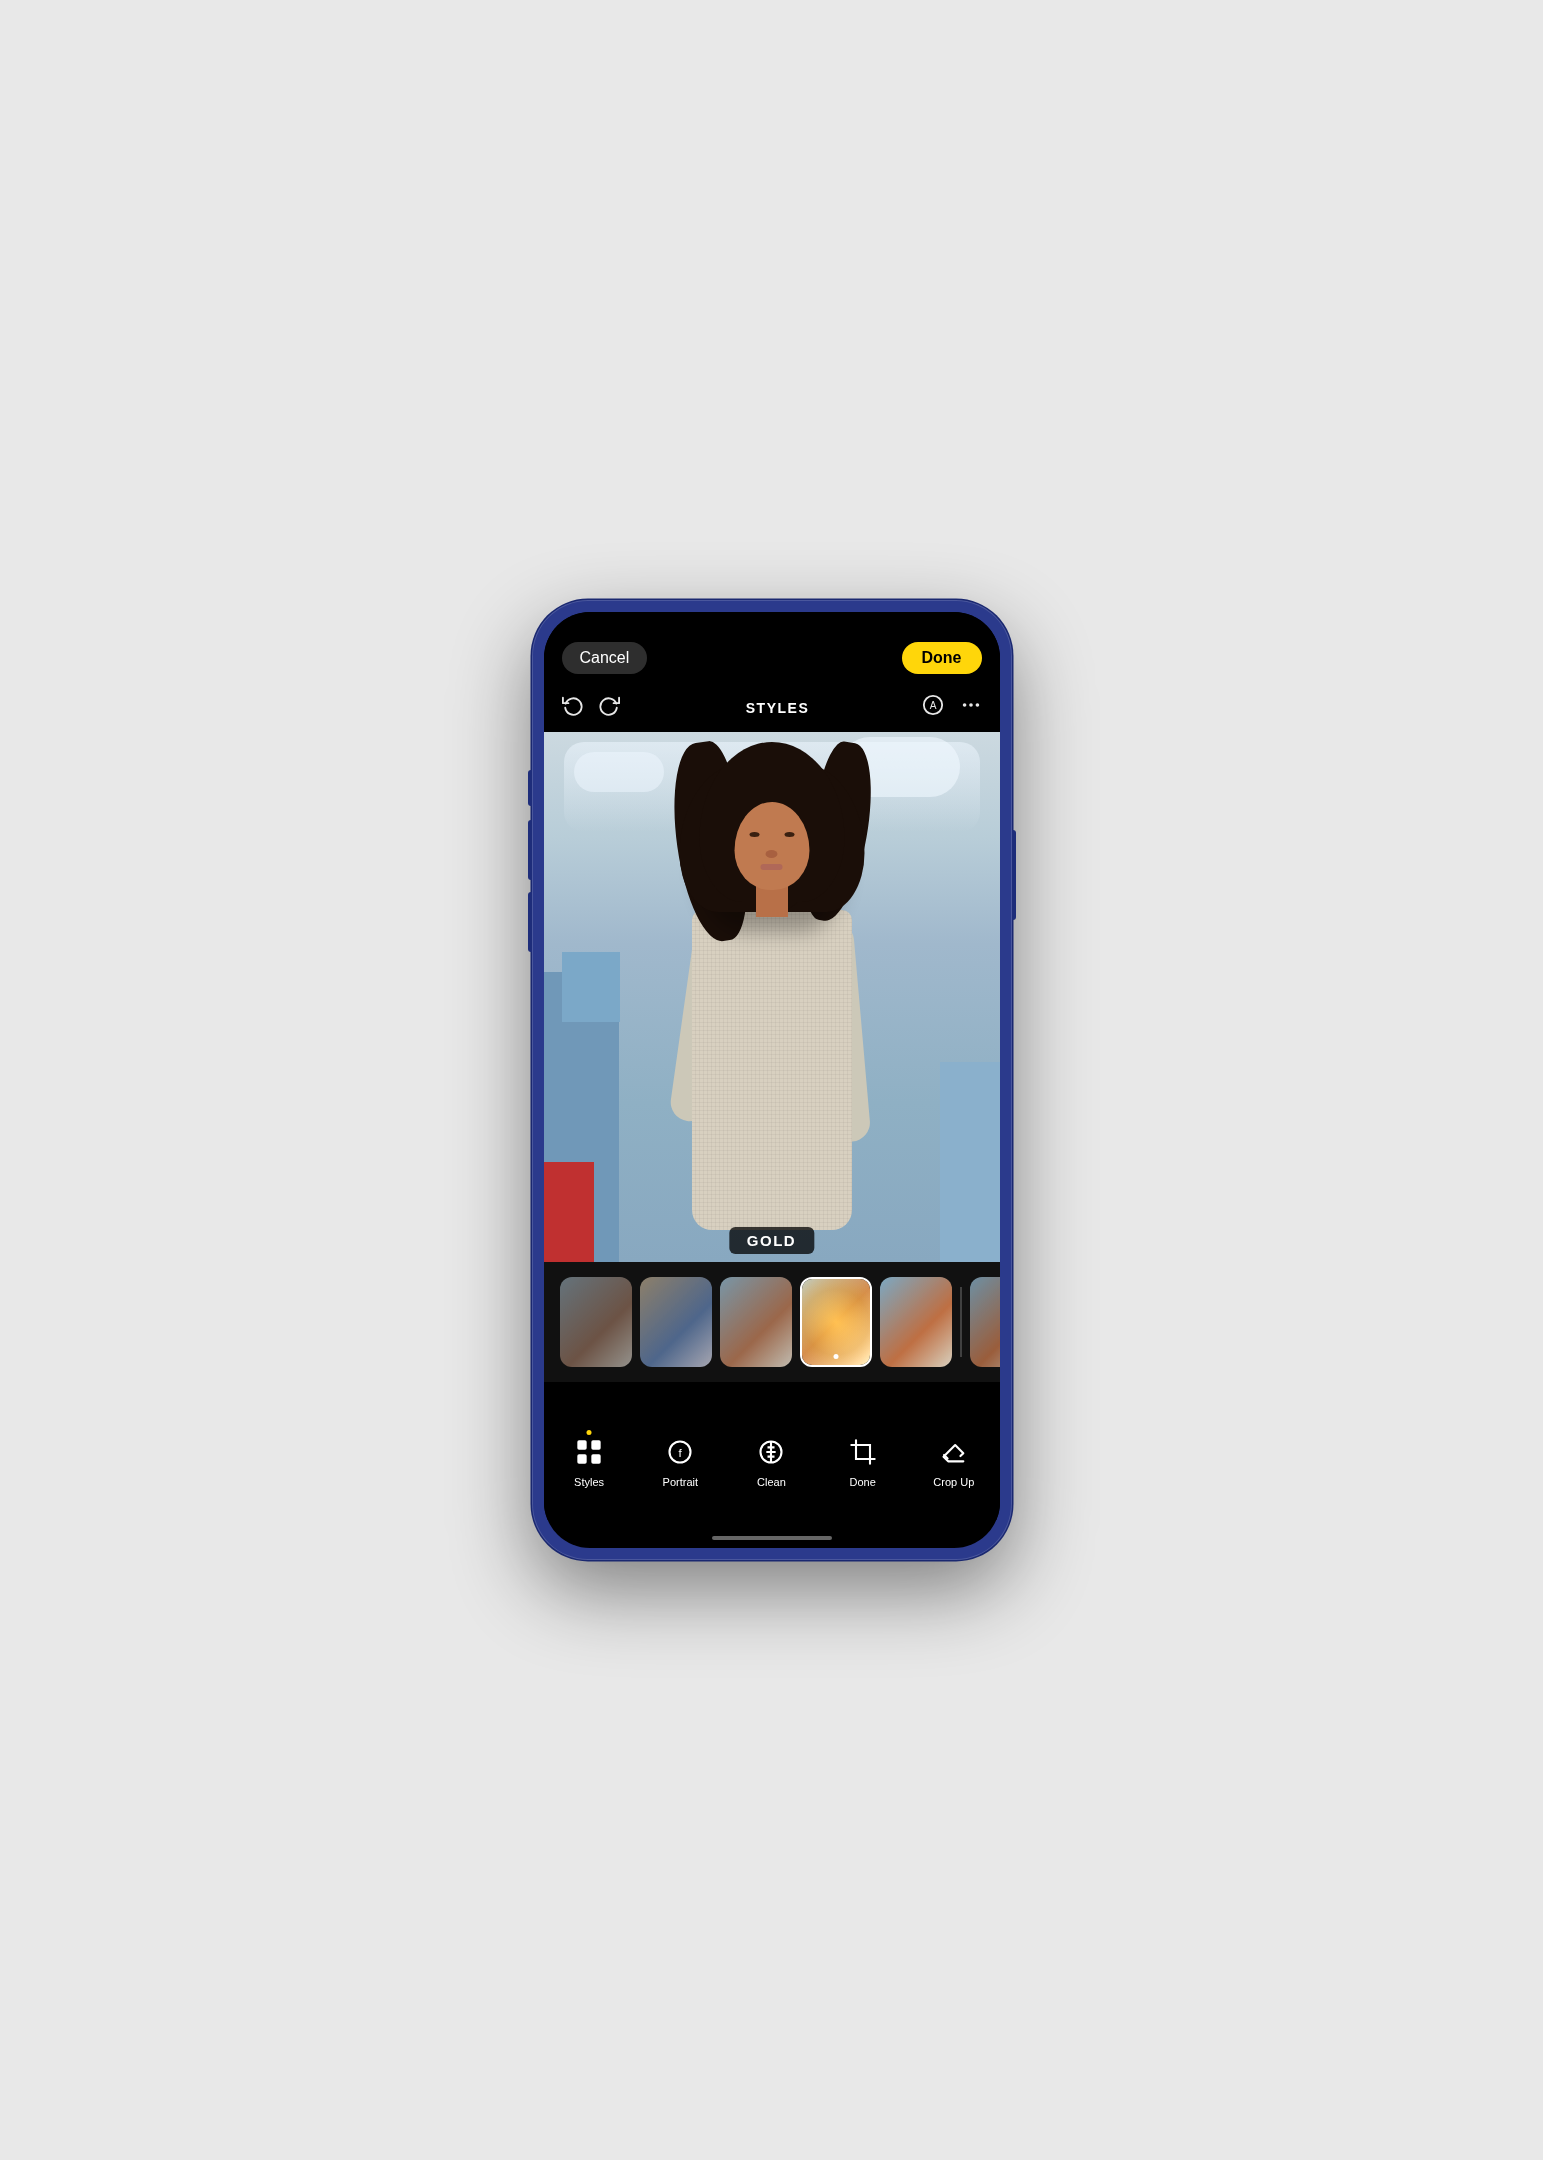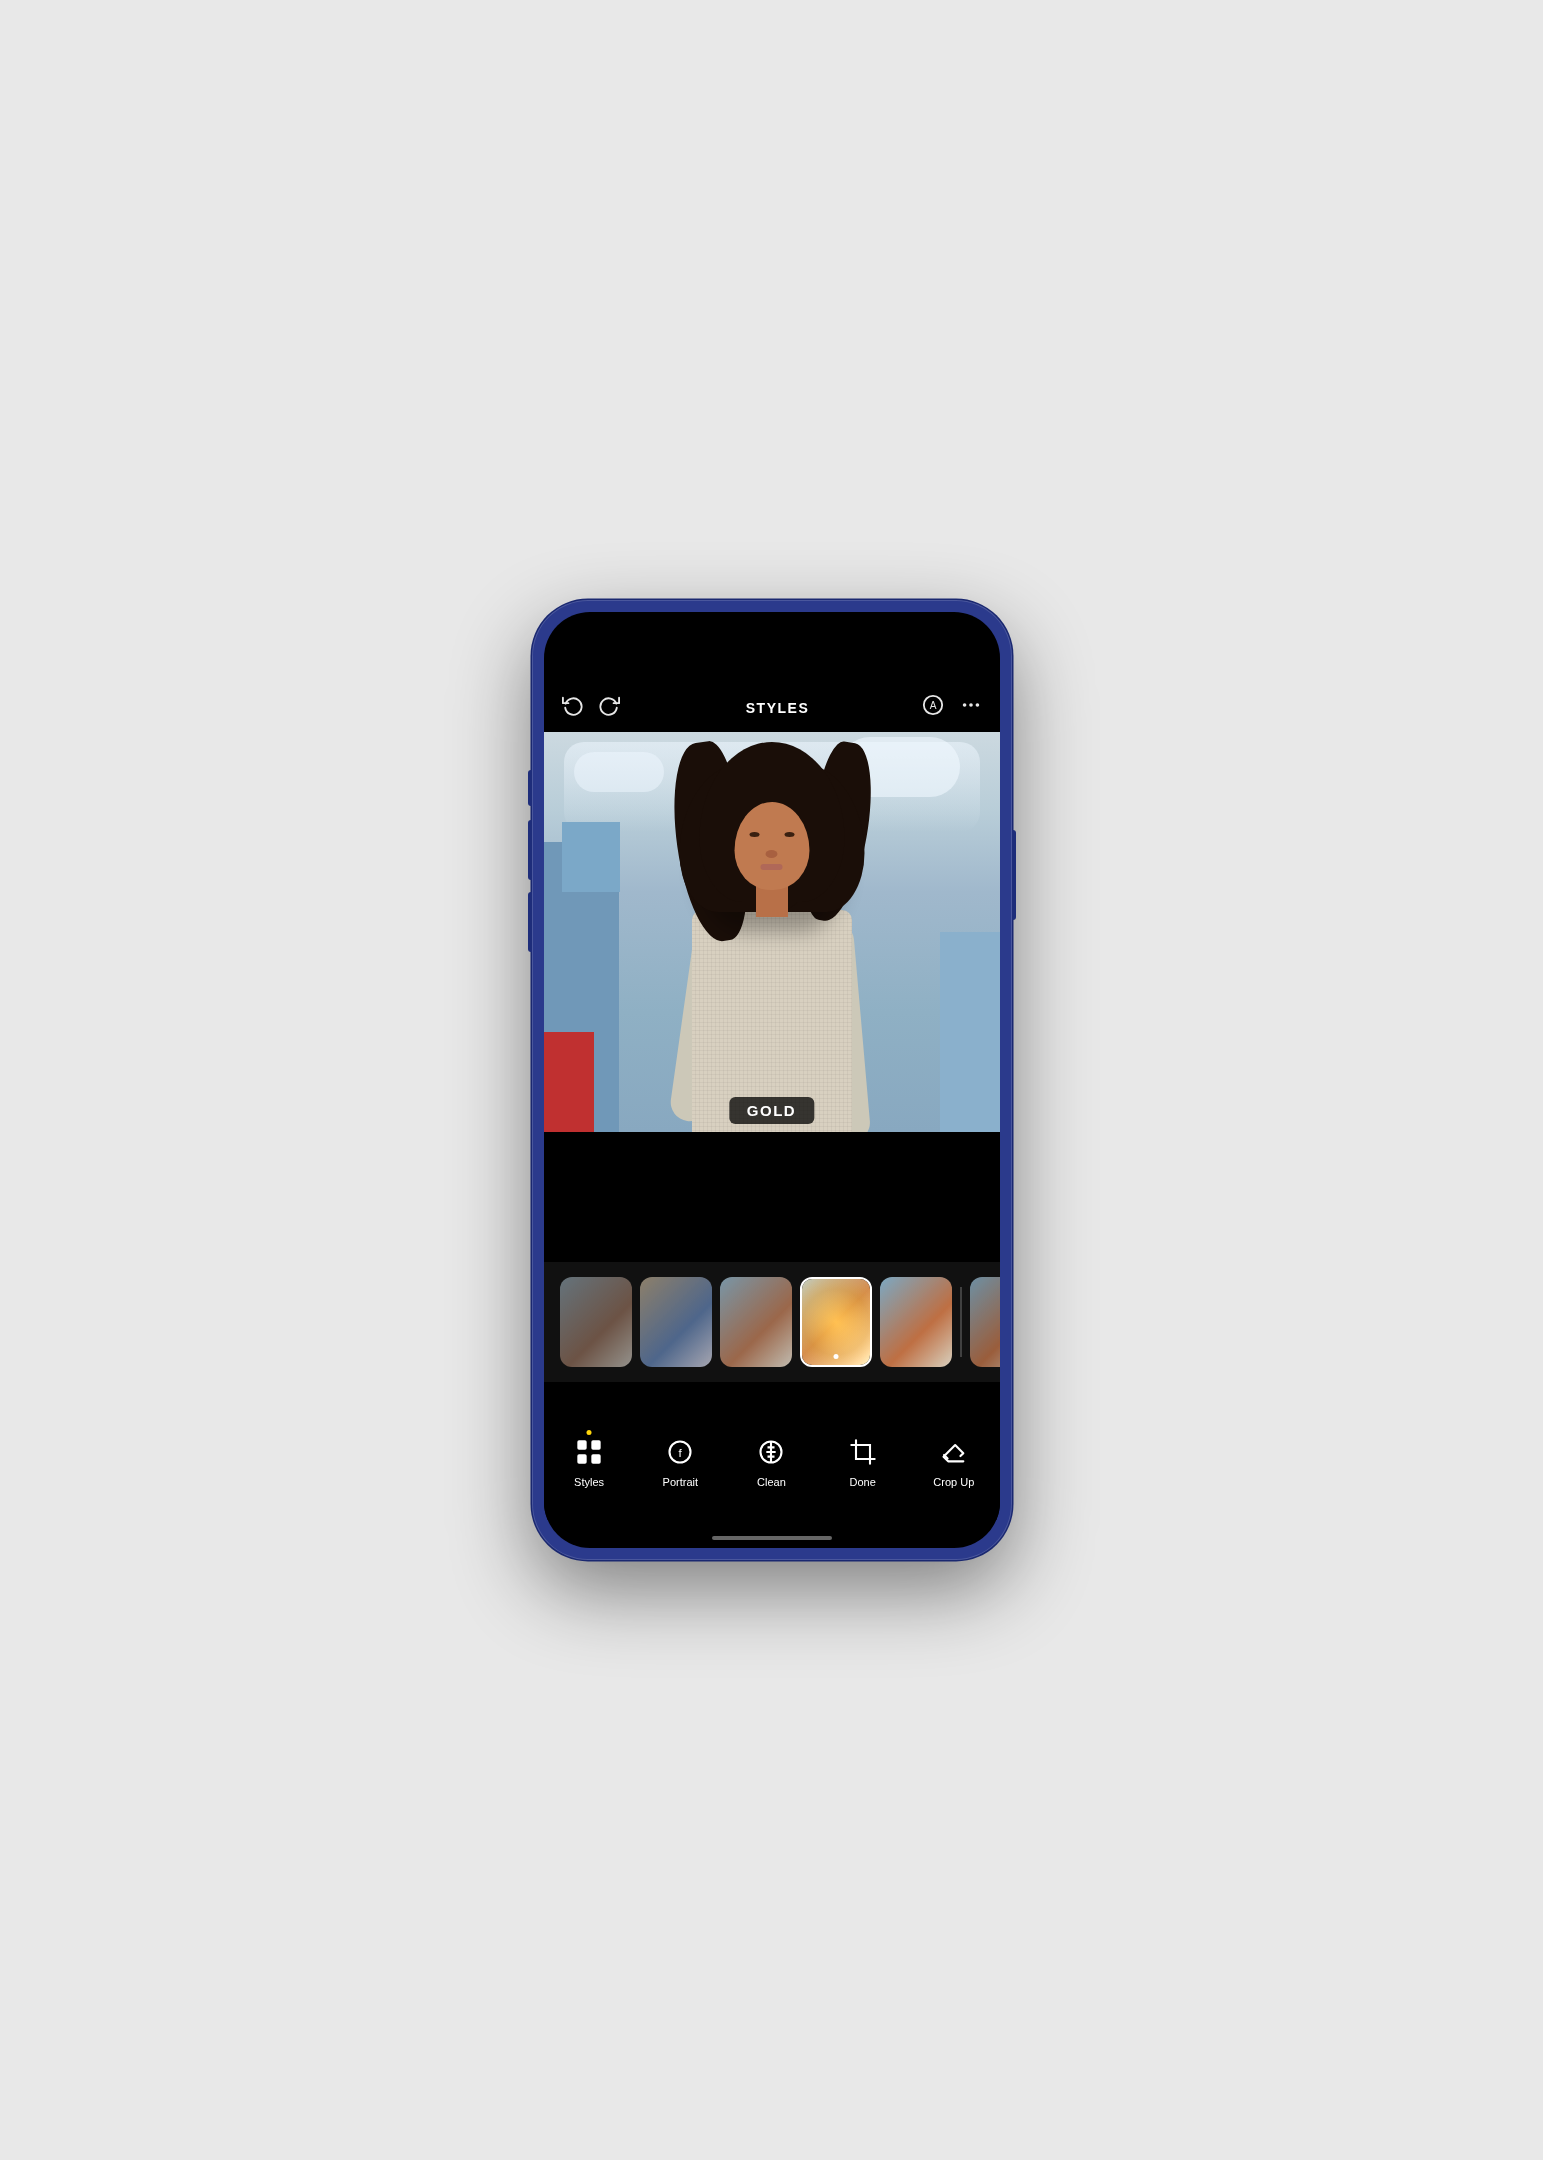--- a/index.html
+++ b/index.html
@@ -166,21 +166,21 @@
       align-items: center;
       gap: 16px;
     }
 
     
     .photo-area {
       position: absolute;
       top: 120px;
       left: 0;
       right: 0;
-      height: 400px;
+      height: 530px;
       overflow: hidden;
       background: #6fa0c0;
       padding-left: 40px;
     }
 
     
     .hair {
       position: absolute;
       top: 10px;
       left: 50%;
@@ -431,20 +431,24 @@
 
     <div class="btn-side-left-top"></div>
     <div class="btn-side-left-mid1"></div>
     <div class="btn-side-left-mid2"></div>
     <div class="btn-side-right"></div>
 
     <div class="phone-screen">
 
       <div class="dynamic-island"></div>
 
+      <div class="top-bar">
+        <button class="cancel-btn">Cancel</button>
+        <button class="done-btn">Done</button>
+      </div>
 
       <div class="toolbar-row">
 
         <span class="toolbar-icon">
           <svg width="22" height="22" viewBox="0 0 24 24" fill="none" stroke="white" stroke-width="2" stroke-linecap="round" stroke-linejoin="round">
             <polyline points="1 4 1 10 7 10"></polyline>
             <path d="M3.51 15a9 9 0 1 0 .49-4.5"></path>
           </svg>
         </span>
 

